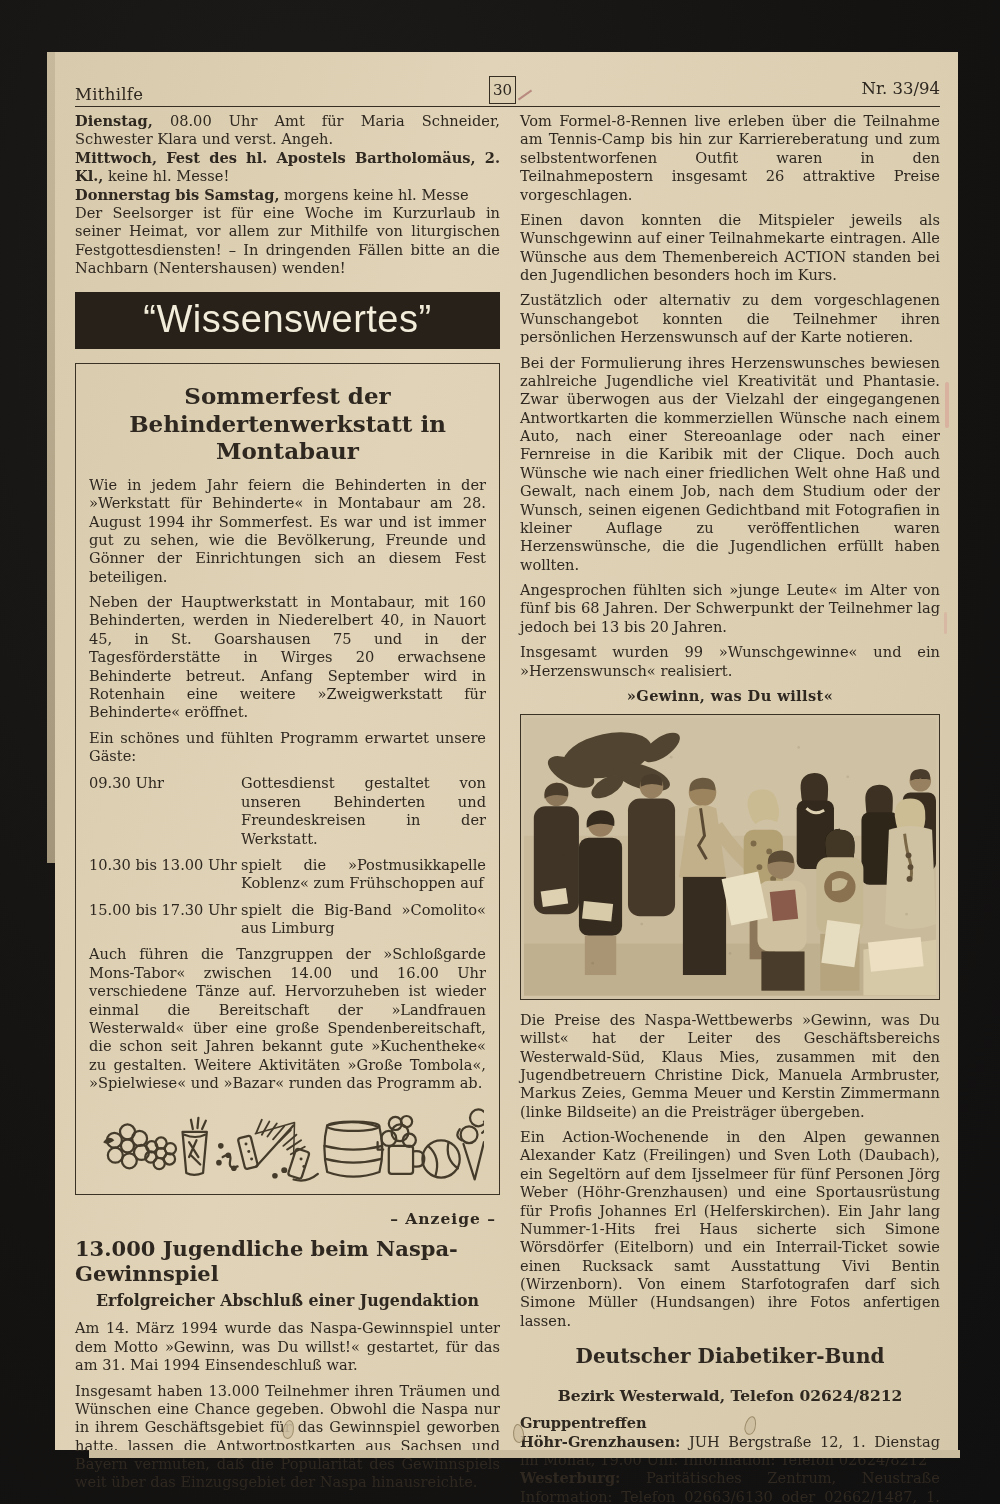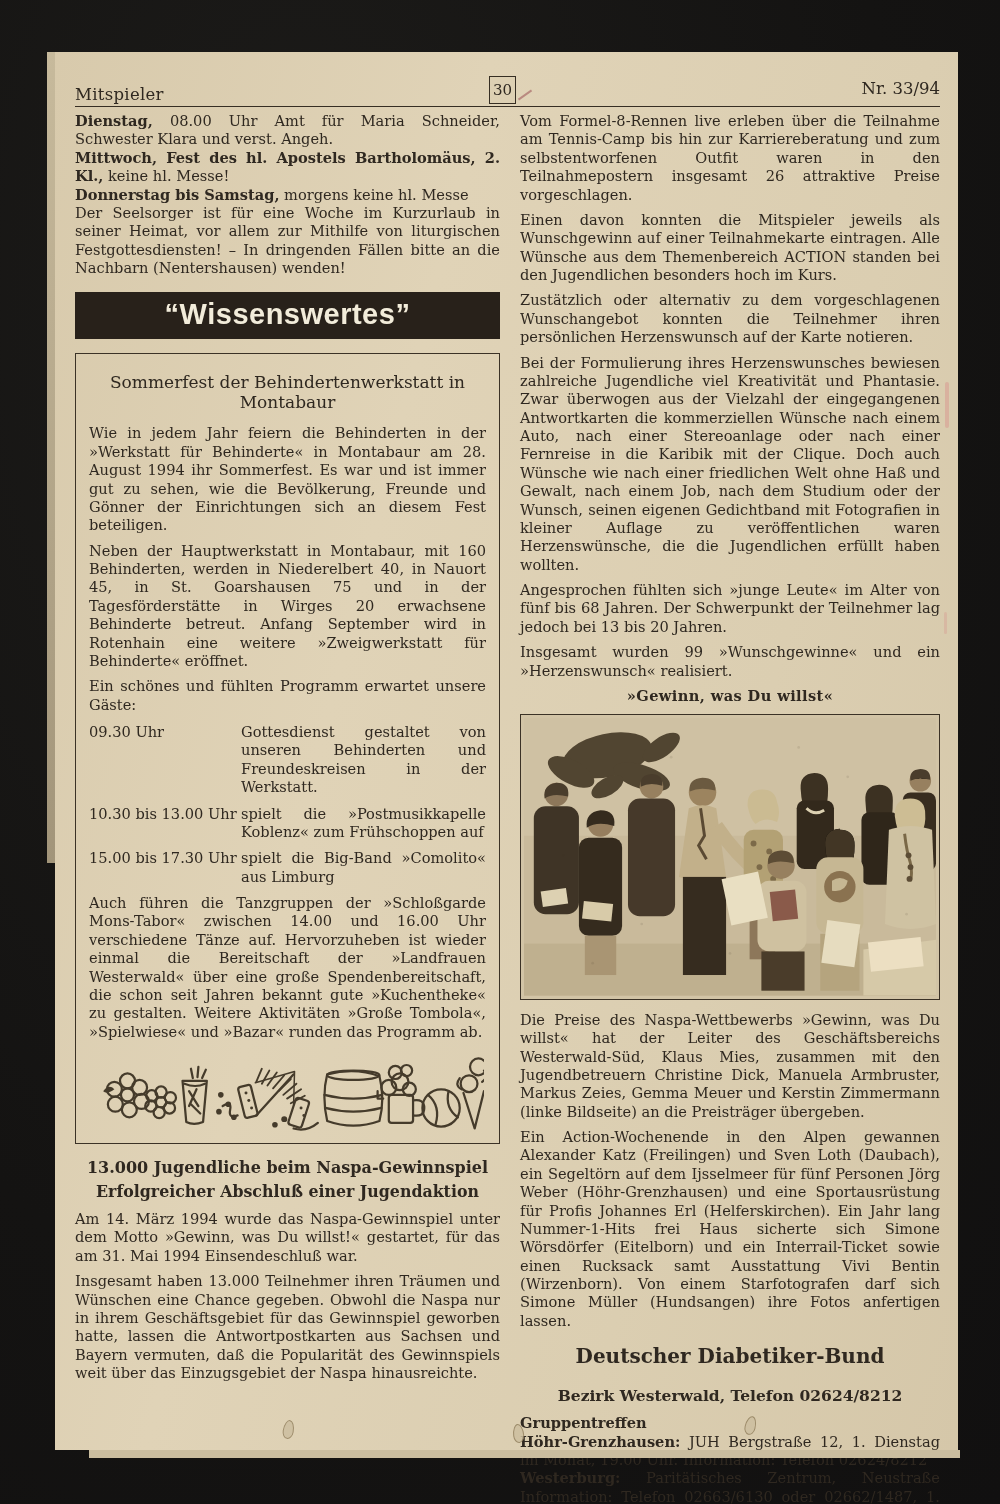--- a/index.html
+++ b/index.html
@@ -22,32 +22,32 @@
   .ph-tick{position:absolute;left:462px;top:42px;width:16px;height:2px;background:#b98a80;transform:rotate(-35deg);}
   
   .cols{position:absolute;left:20px;top:60px;right:18px;display:flex;gap:20px;}
   .col-l{width:425px;flex:none;}
   .col-r{width:420px;flex:none;}
   p{margin:0 0 7px;font-size:14.6px;line-height:1.26;text-align:justify;}
   .lead{font-weight:bold;}
   .notices p{margin:0;}
   
   .banner{margin:15px 0 14px;background:#28211a;color:#f2ecda;text-align:center;
-          font-family:"Liberation Sans","DejaVu Sans",sans-serif;font-weight:bold;font-size:29px;
+          font-family:"Liberation Sans","DejaVu Sans",sans-serif;font-weight:normal;font-size:38px;
           padding:6px 0 8px;letter-spacing:.5px;}
   
   .box{border:1.8px solid #3b3226;padding:10px 13px 4px;margin-bottom:14px;}
-  .box h2{font-size:17px;text-align:center;margin:8px 0 12px;line-height:1.18;font-weight:normal;}
+  .box h2{font-size:23px;text-align:center;margin:8px 0 12px;line-height:1.18;font-weight:bold;}
   .sched{display:flex;margin:0 0 8px;}
   .sched .time{width:152px;flex:none;font-size:14.6px;line-height:1.26;}
   .sched .desc{flex:1;text-align:justify;font-size:14.6px;line-height:1.26;}
   .intro{margin-bottom:9px;}
   .drawings{display:block;margin:8px auto 2px;width:392px;height:88px;}
   .anzeige{text-align:right;font-weight:bold;font-size:15.5px;margin:2px 4px 8px 0;letter-spacing:1px;}
-  .naspa-h{font-size:16px;text-align:center;margin:4px 0 5px;font-weight:bold;}
+  .naspa-h{font-size:21px;text-align:left;margin:4px 0 5px;font-weight:bold;}
   .naspa-s{font-size:15.8px;text-align:center;margin:0 0 9px;font-weight:bold;}
   
   .photo-title{text-align:center;font-weight:bold;margin:3px 0 9px;letter-spacing:.4px;}
   .photo-frame{border:1.6px solid #3b3226;background:#d2c4a6;padding:3px;margin:0 0 11px;}
   .photo-frame svg{display:block;width:100%;height:auto;}
   .sec-h{font-size:20px;text-align:center;margin:14px 0 18px;font-weight:bold;}
   .sec-s{font-size:15.5px;text-align:center;margin:0 0 9px;font-weight:bold;}
   .gt p{margin:0;}
   .gt .gthead{font-weight:bold;text-align:left;}
   
@@ -55,21 +55,21 @@
          border-radius:50% 50% 50% 50%/60% 60% 40% 40%;opacity:.85;}
   .pink-mark{position:absolute;right:9px;top:330px;width:4px;height:46px;background:#d89a92;opacity:.55;border-radius:2px;}
   .pink-mark2{position:absolute;right:11px;top:560px;width:3px;height:22px;background:#d89a92;opacity:.4;border-radius:2px;}
 </style>
 </head>
 <body>
 
 <div class="stage">
   <div class="paper">
 
-    <div class="ph-title">Mitspieler</div>
+    <div class="ph-title">Mithilfe</div>
     <div class="ph-rule"></div>
     <div class="ph-pagebox">
       <span>30</span>
     </div>
     <div class="ph-tick"></div>
     <div class="ph-issue">Nr. 33/94</div>
 
     <div class="cols">
 
       <div class="col-l">
@@ -175,20 +175,21 @@
             </g>
             <g>
               <path d="M398 46 l12 38 l10 -40"></path>
               <circle cx="404" cy="36" r="9"></circle>
               <circle cx="414" cy="18" r="9"></circle>
               <path d="M418 34 q8 -6 2 -12 M394 30 q-6 8 2 12"></path>
             </g>
           </svg>
         </div>
 
+        <div class="anzeige">– Anzeige –</div>
 
         <h2 class="naspa-h">13.000 Jugendliche beim Naspa-Gewinnspiel</h2>
         <h3 class="naspa-s">Erfolgreicher Abschluß einer Jugendaktion</h3>
         <p>Am 14. März 1994 wurde das Naspa-Gewinnspiel unter dem Motto »Gewinn, was Du willst!« gestartet, für das am 31. Mai 1994 Einsendeschluß war.</p>
         <p>Insgesamt haben 13.000 Teilnehmer ihren Träumen und Wünschen eine Chance gegeben. Obwohl die Naspa nur in ihrem Geschäftsgebiet für das Gewinnspiel geworben hatte, lassen die Antwortpostkarten aus Sachsen und Bayern vermuten, daß die Popularität des Gewinnspiels weit über das Einzugsgebiet der Naspa hinausreichte.</p>
 
       </div>
 
       <div class="col-r">
         <p>Vom Formel-8-Rennen live erleben über die Teilnahme am Tennis-Camp bis hin zur Karriereberatung und zum selbstentworfenen Outfit waren in den Teilnahmepostern insgesamt 26 attraktive Preise vorgeschlagen.</p>

